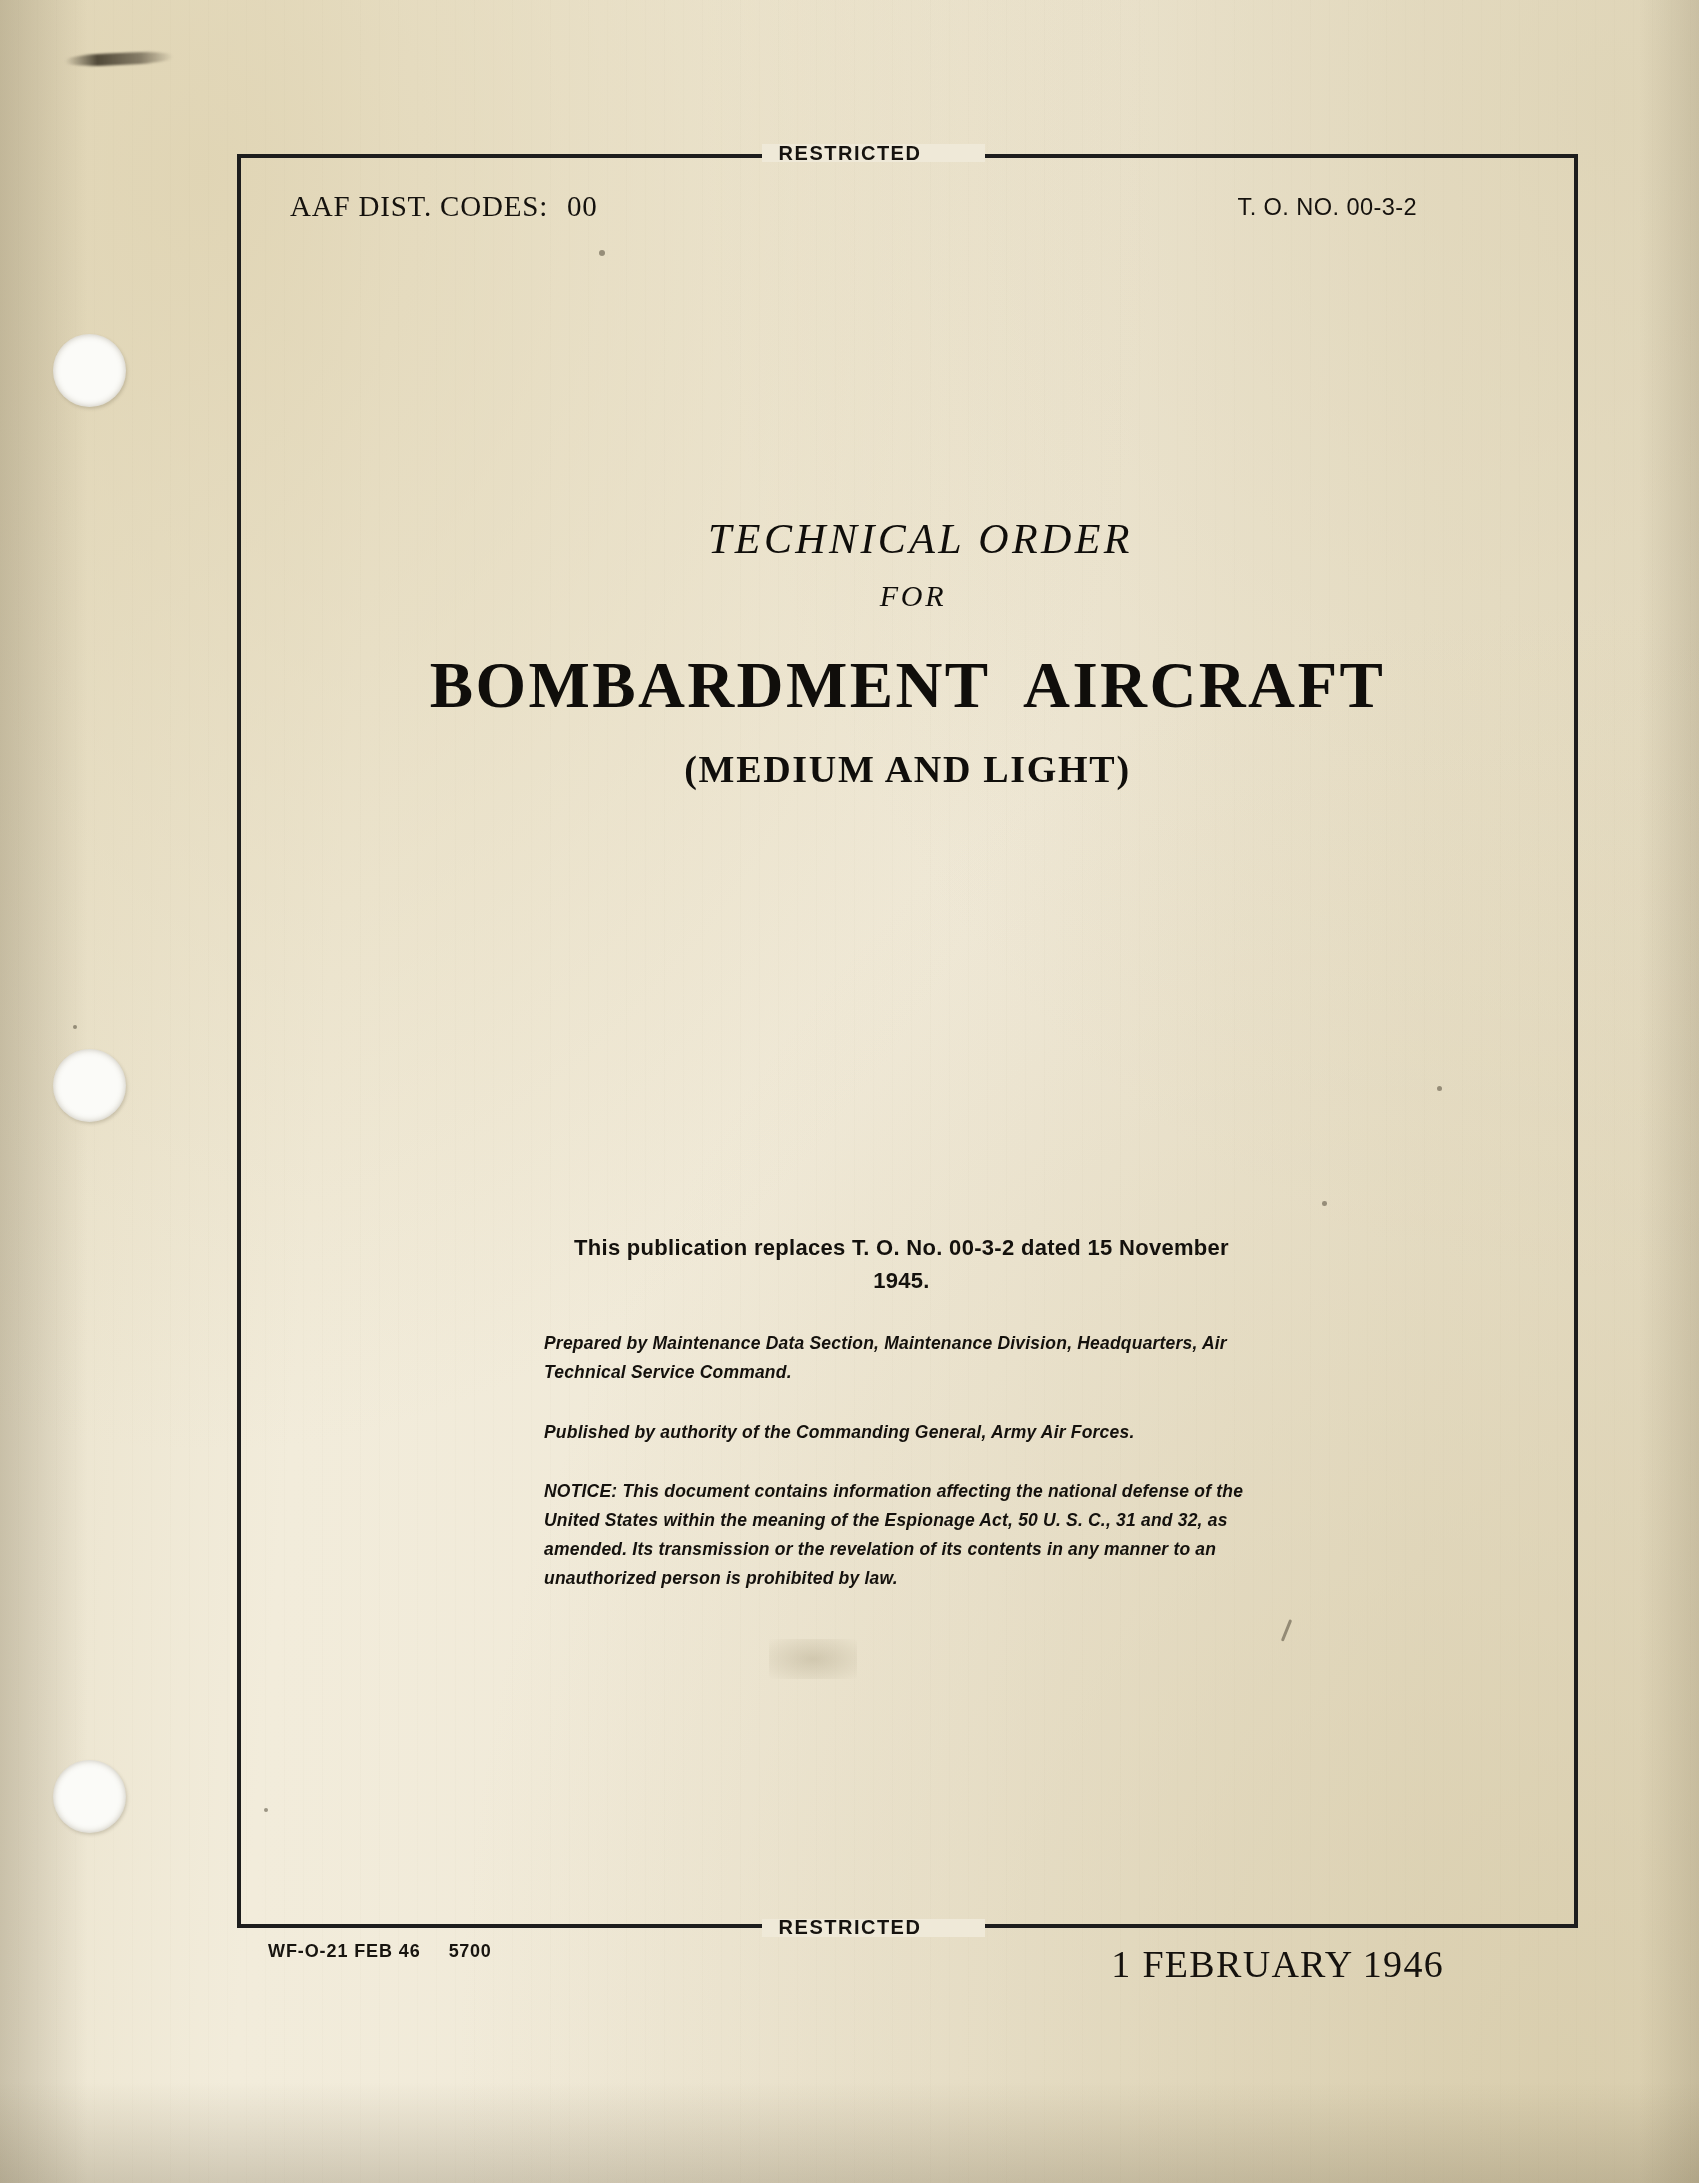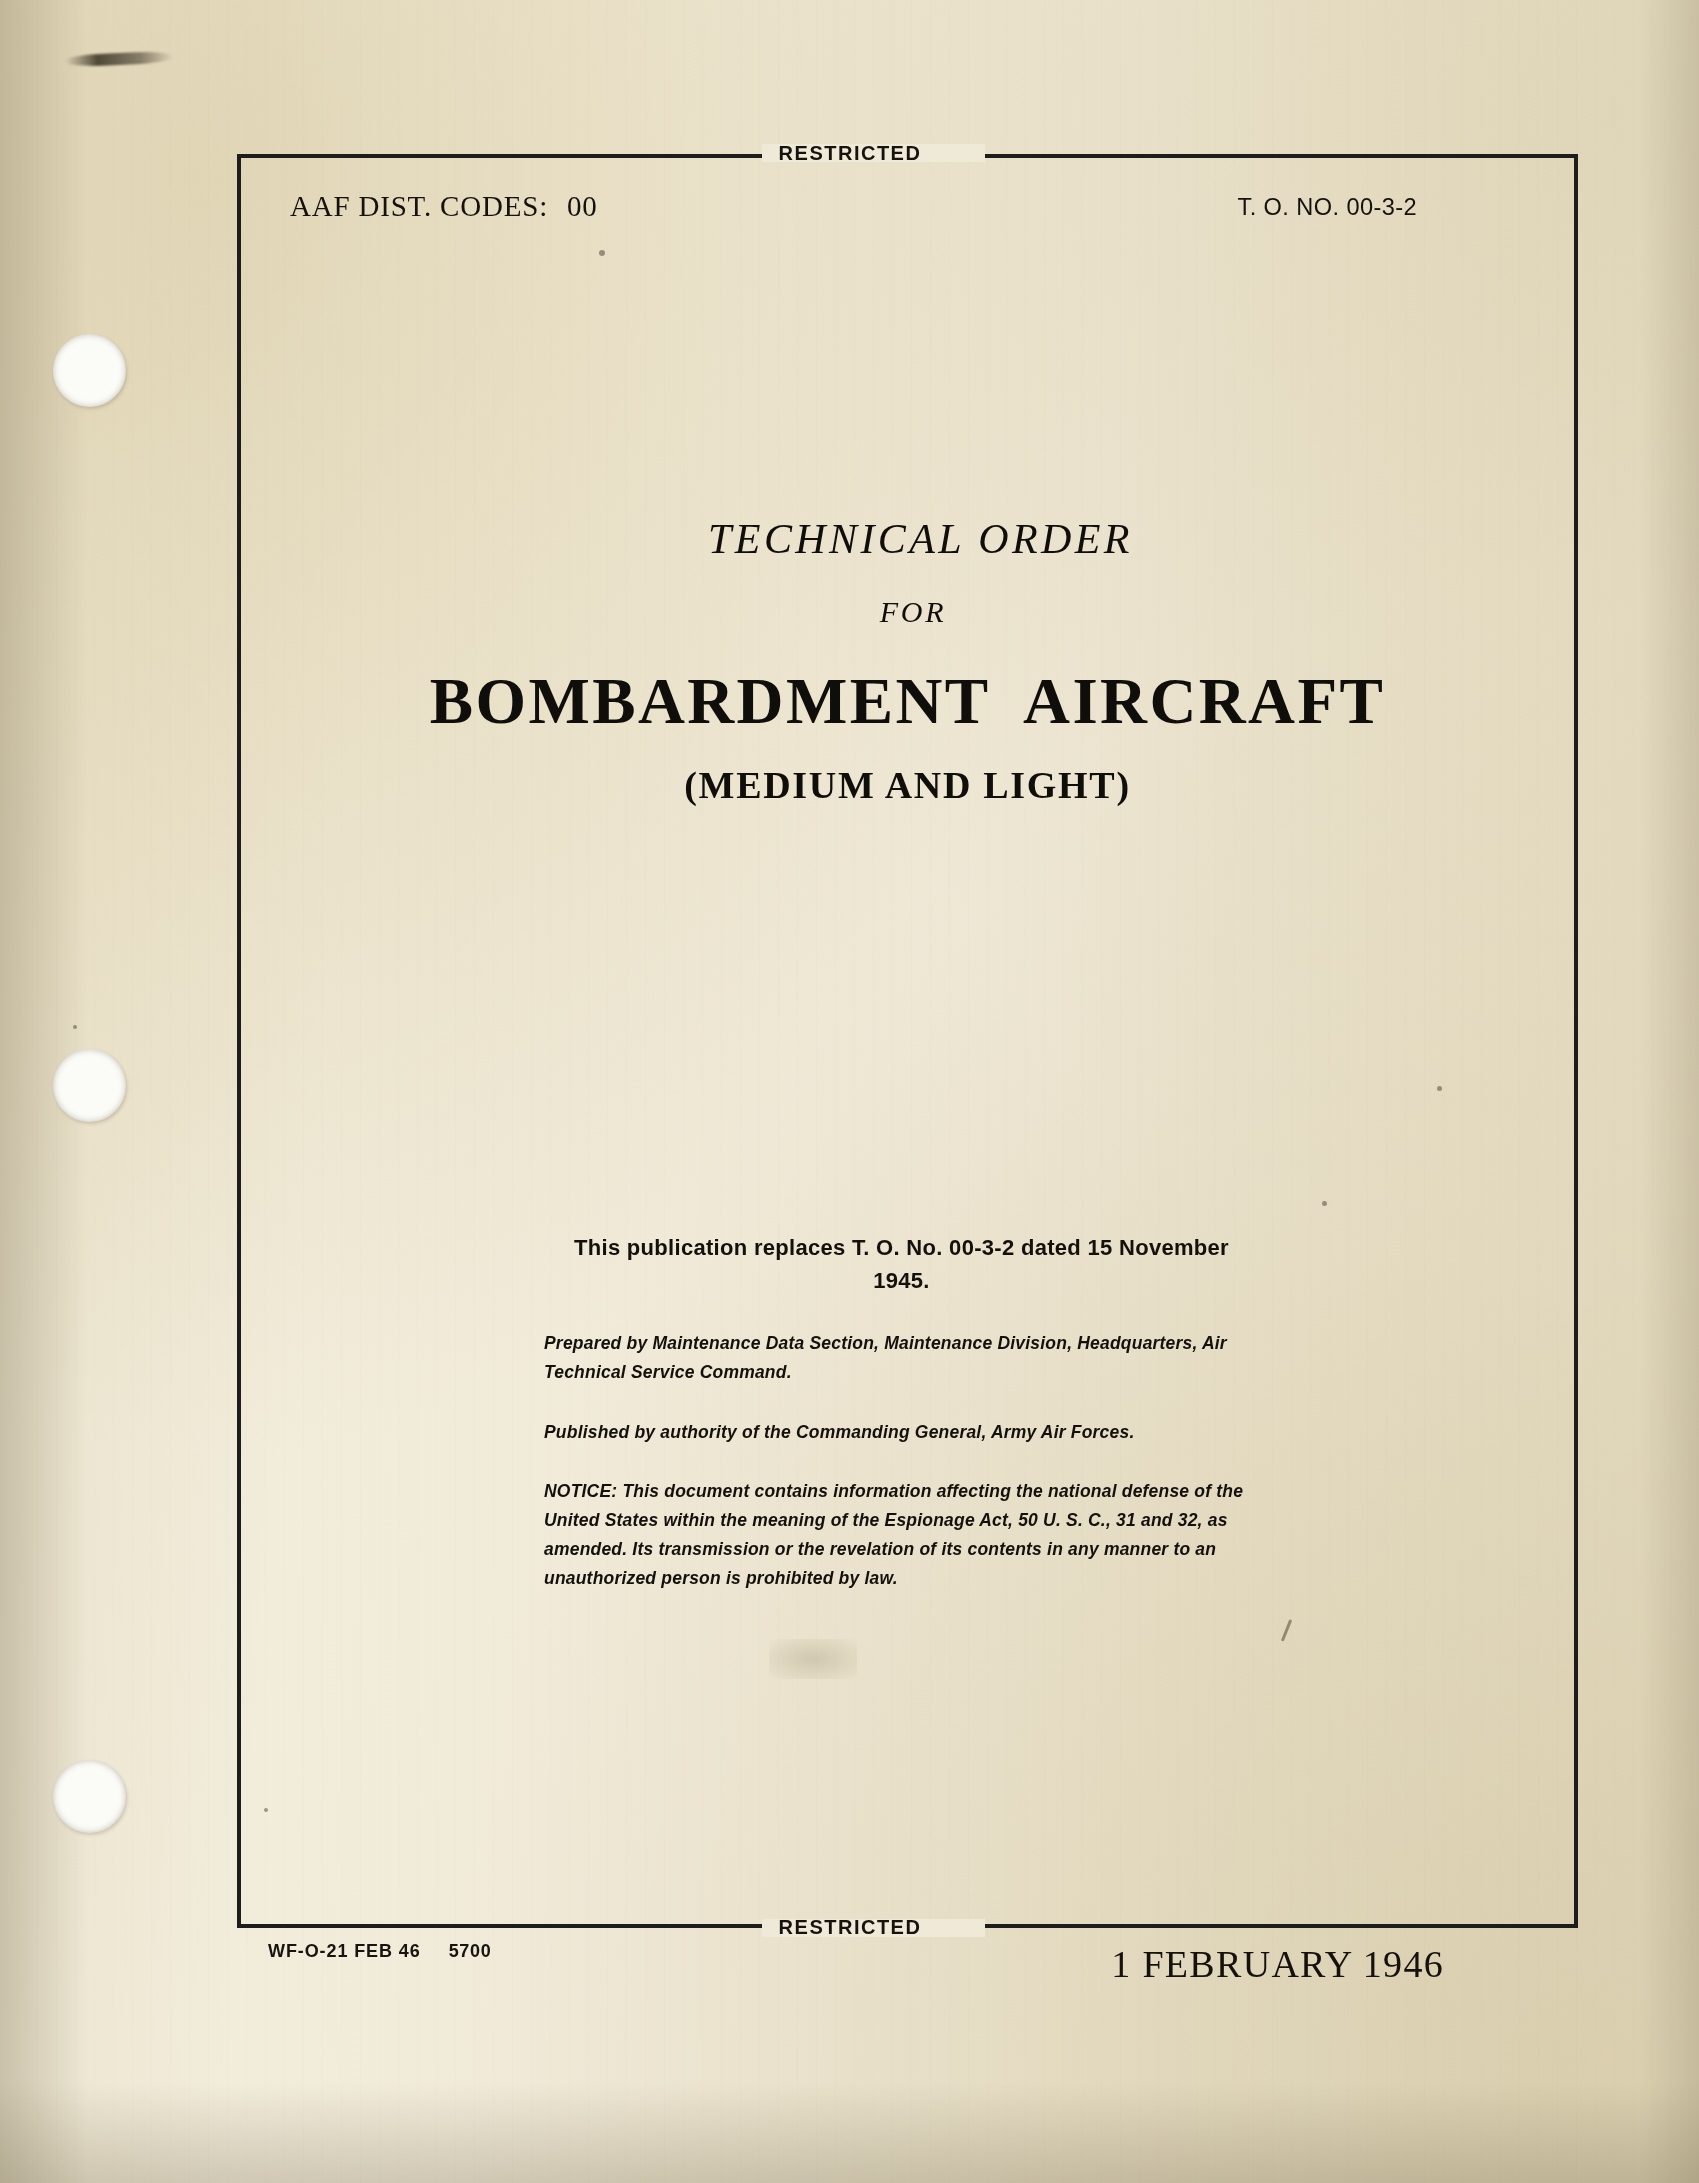--- a/index.html
+++ b/index.html
@@ -151,21 +151,21 @@
     font-size: 42px;
     letter-spacing: 3.4px;
     line-height: 1.28;
     padding-left: 26px;
   }
   .t-for {
     font-family: "Liberation Serif", serif;
     font-style: italic;
     font-size: 30px;
     letter-spacing: 2.7px;
-    margin-top: 28px;
+    margin-top: 12px;
     padding-left: 11px;
   }
   .t-main {
     font-family: "Liberation Serif", serif;
     font-weight: 700;
     font-size: 65px;
     letter-spacing: 2.4px;
     margin-top: 35px;
     white-space: pre;
   }

